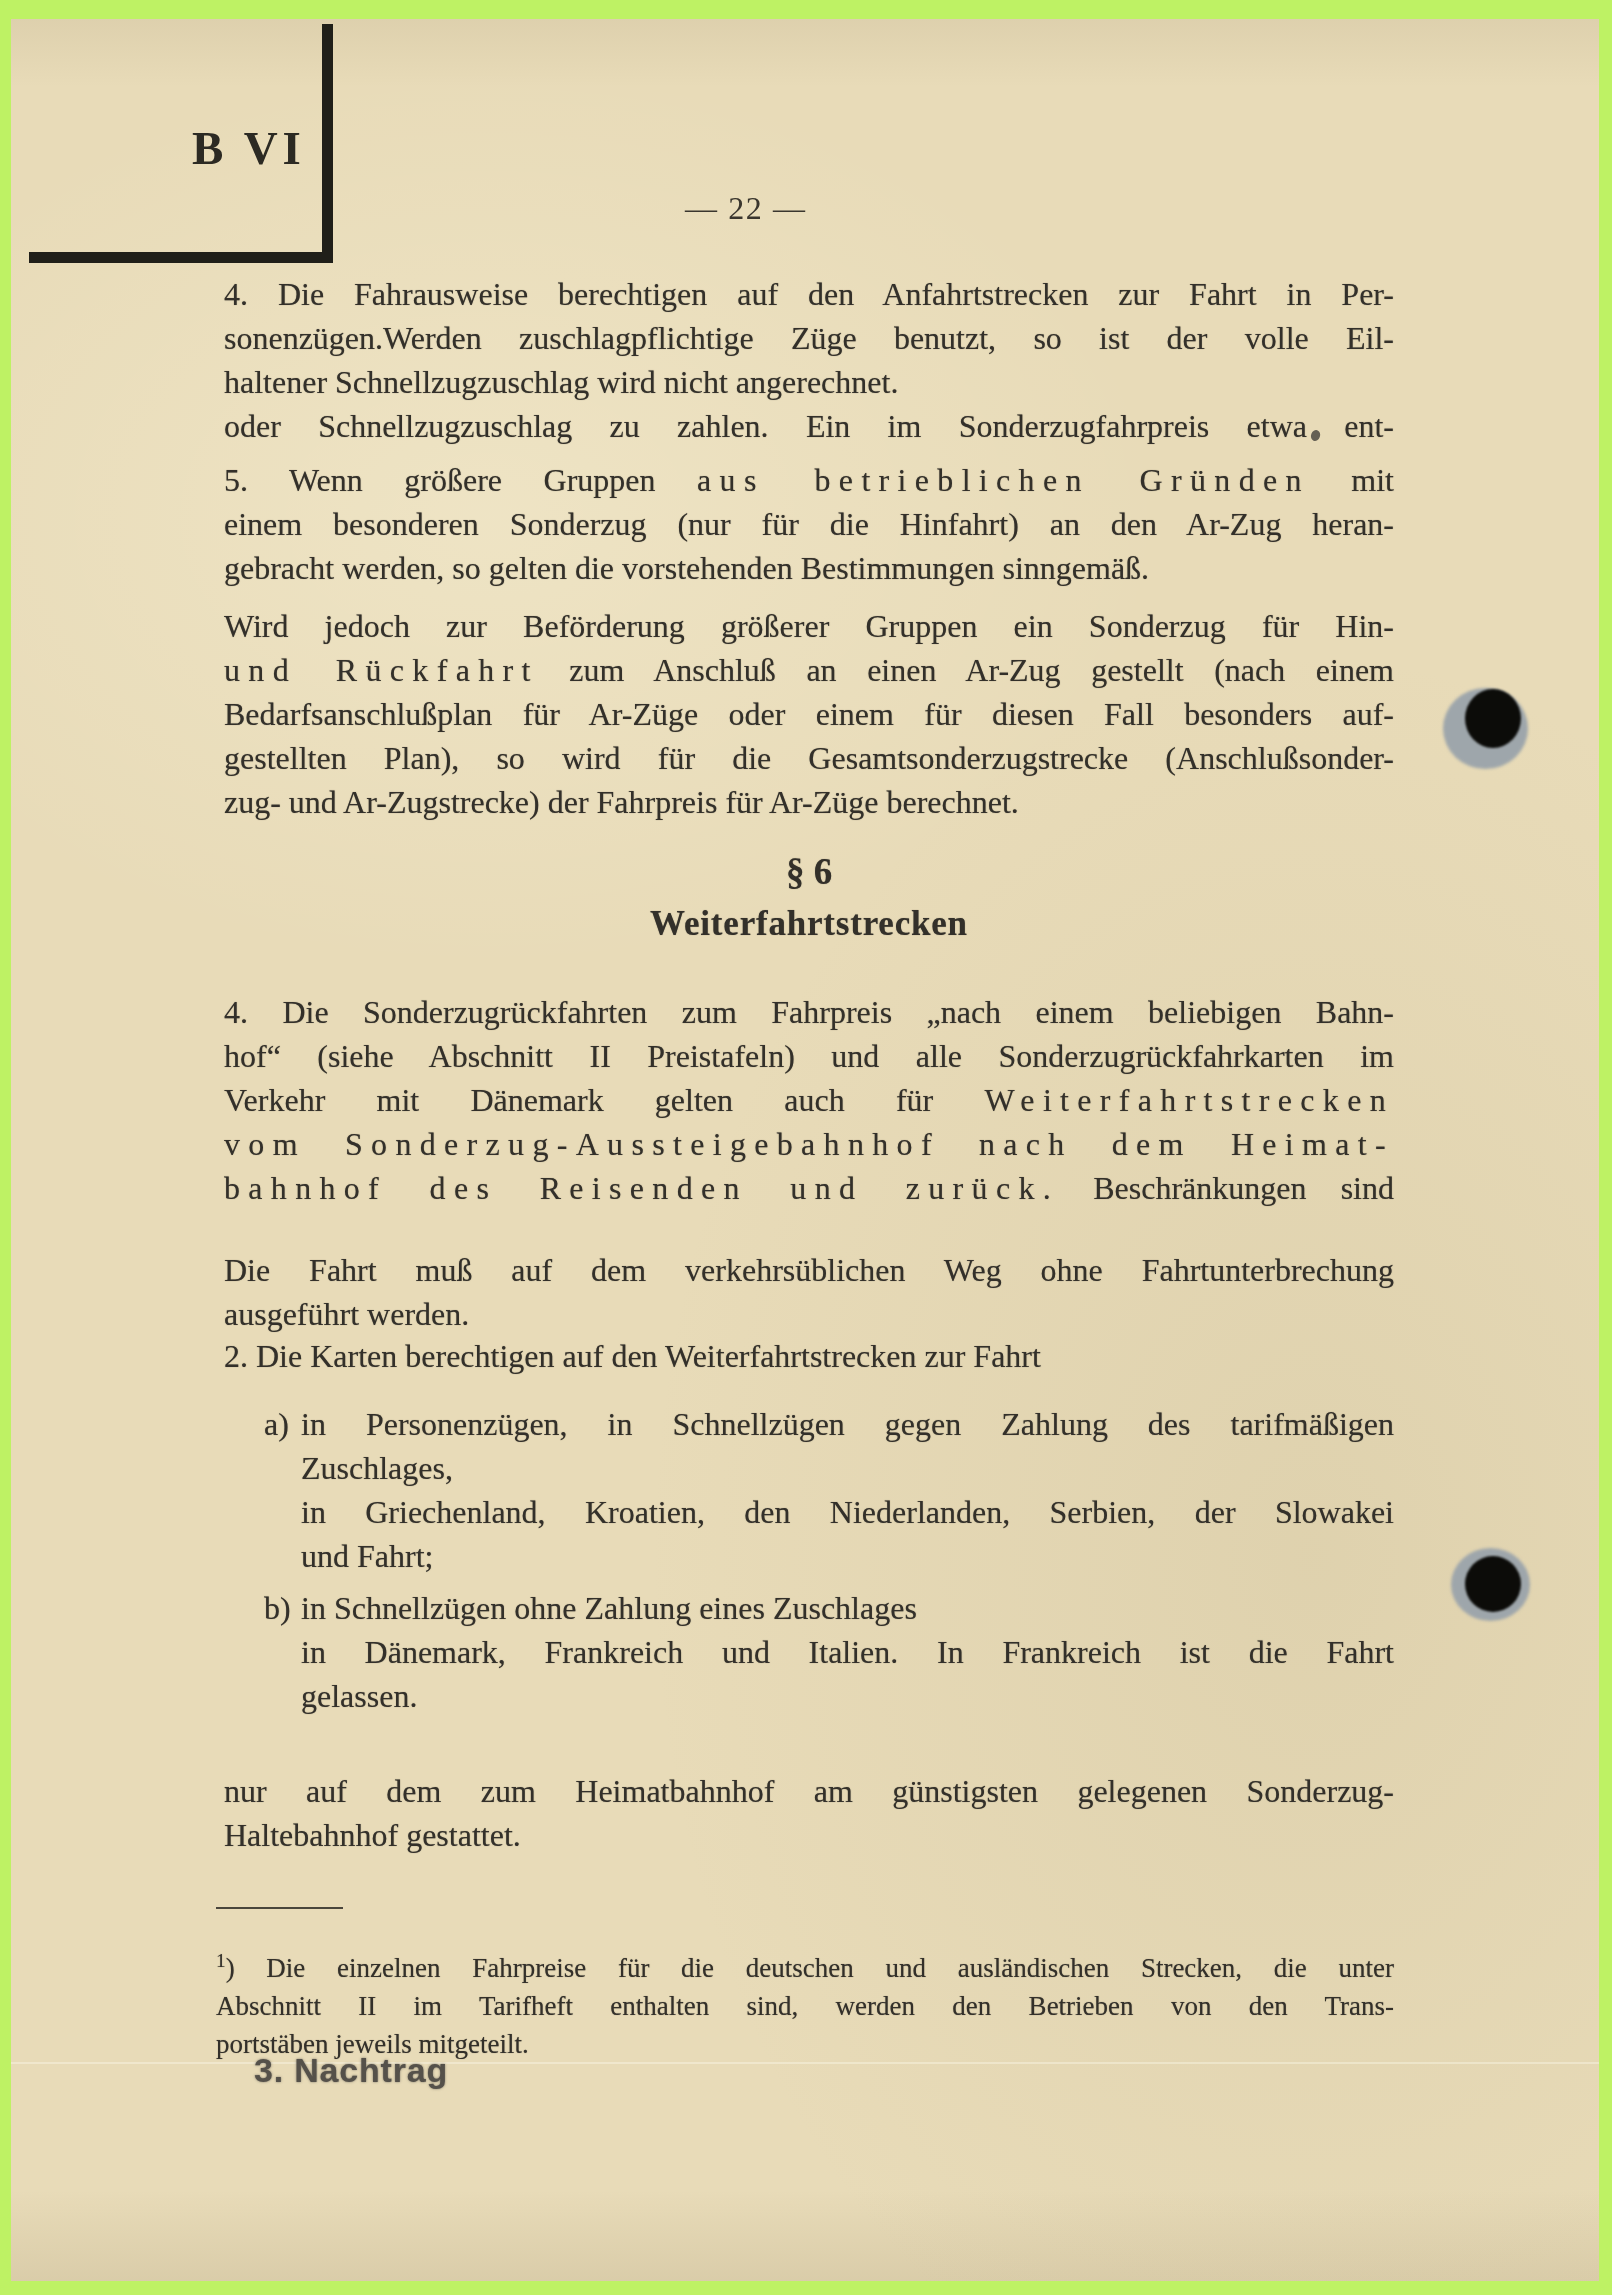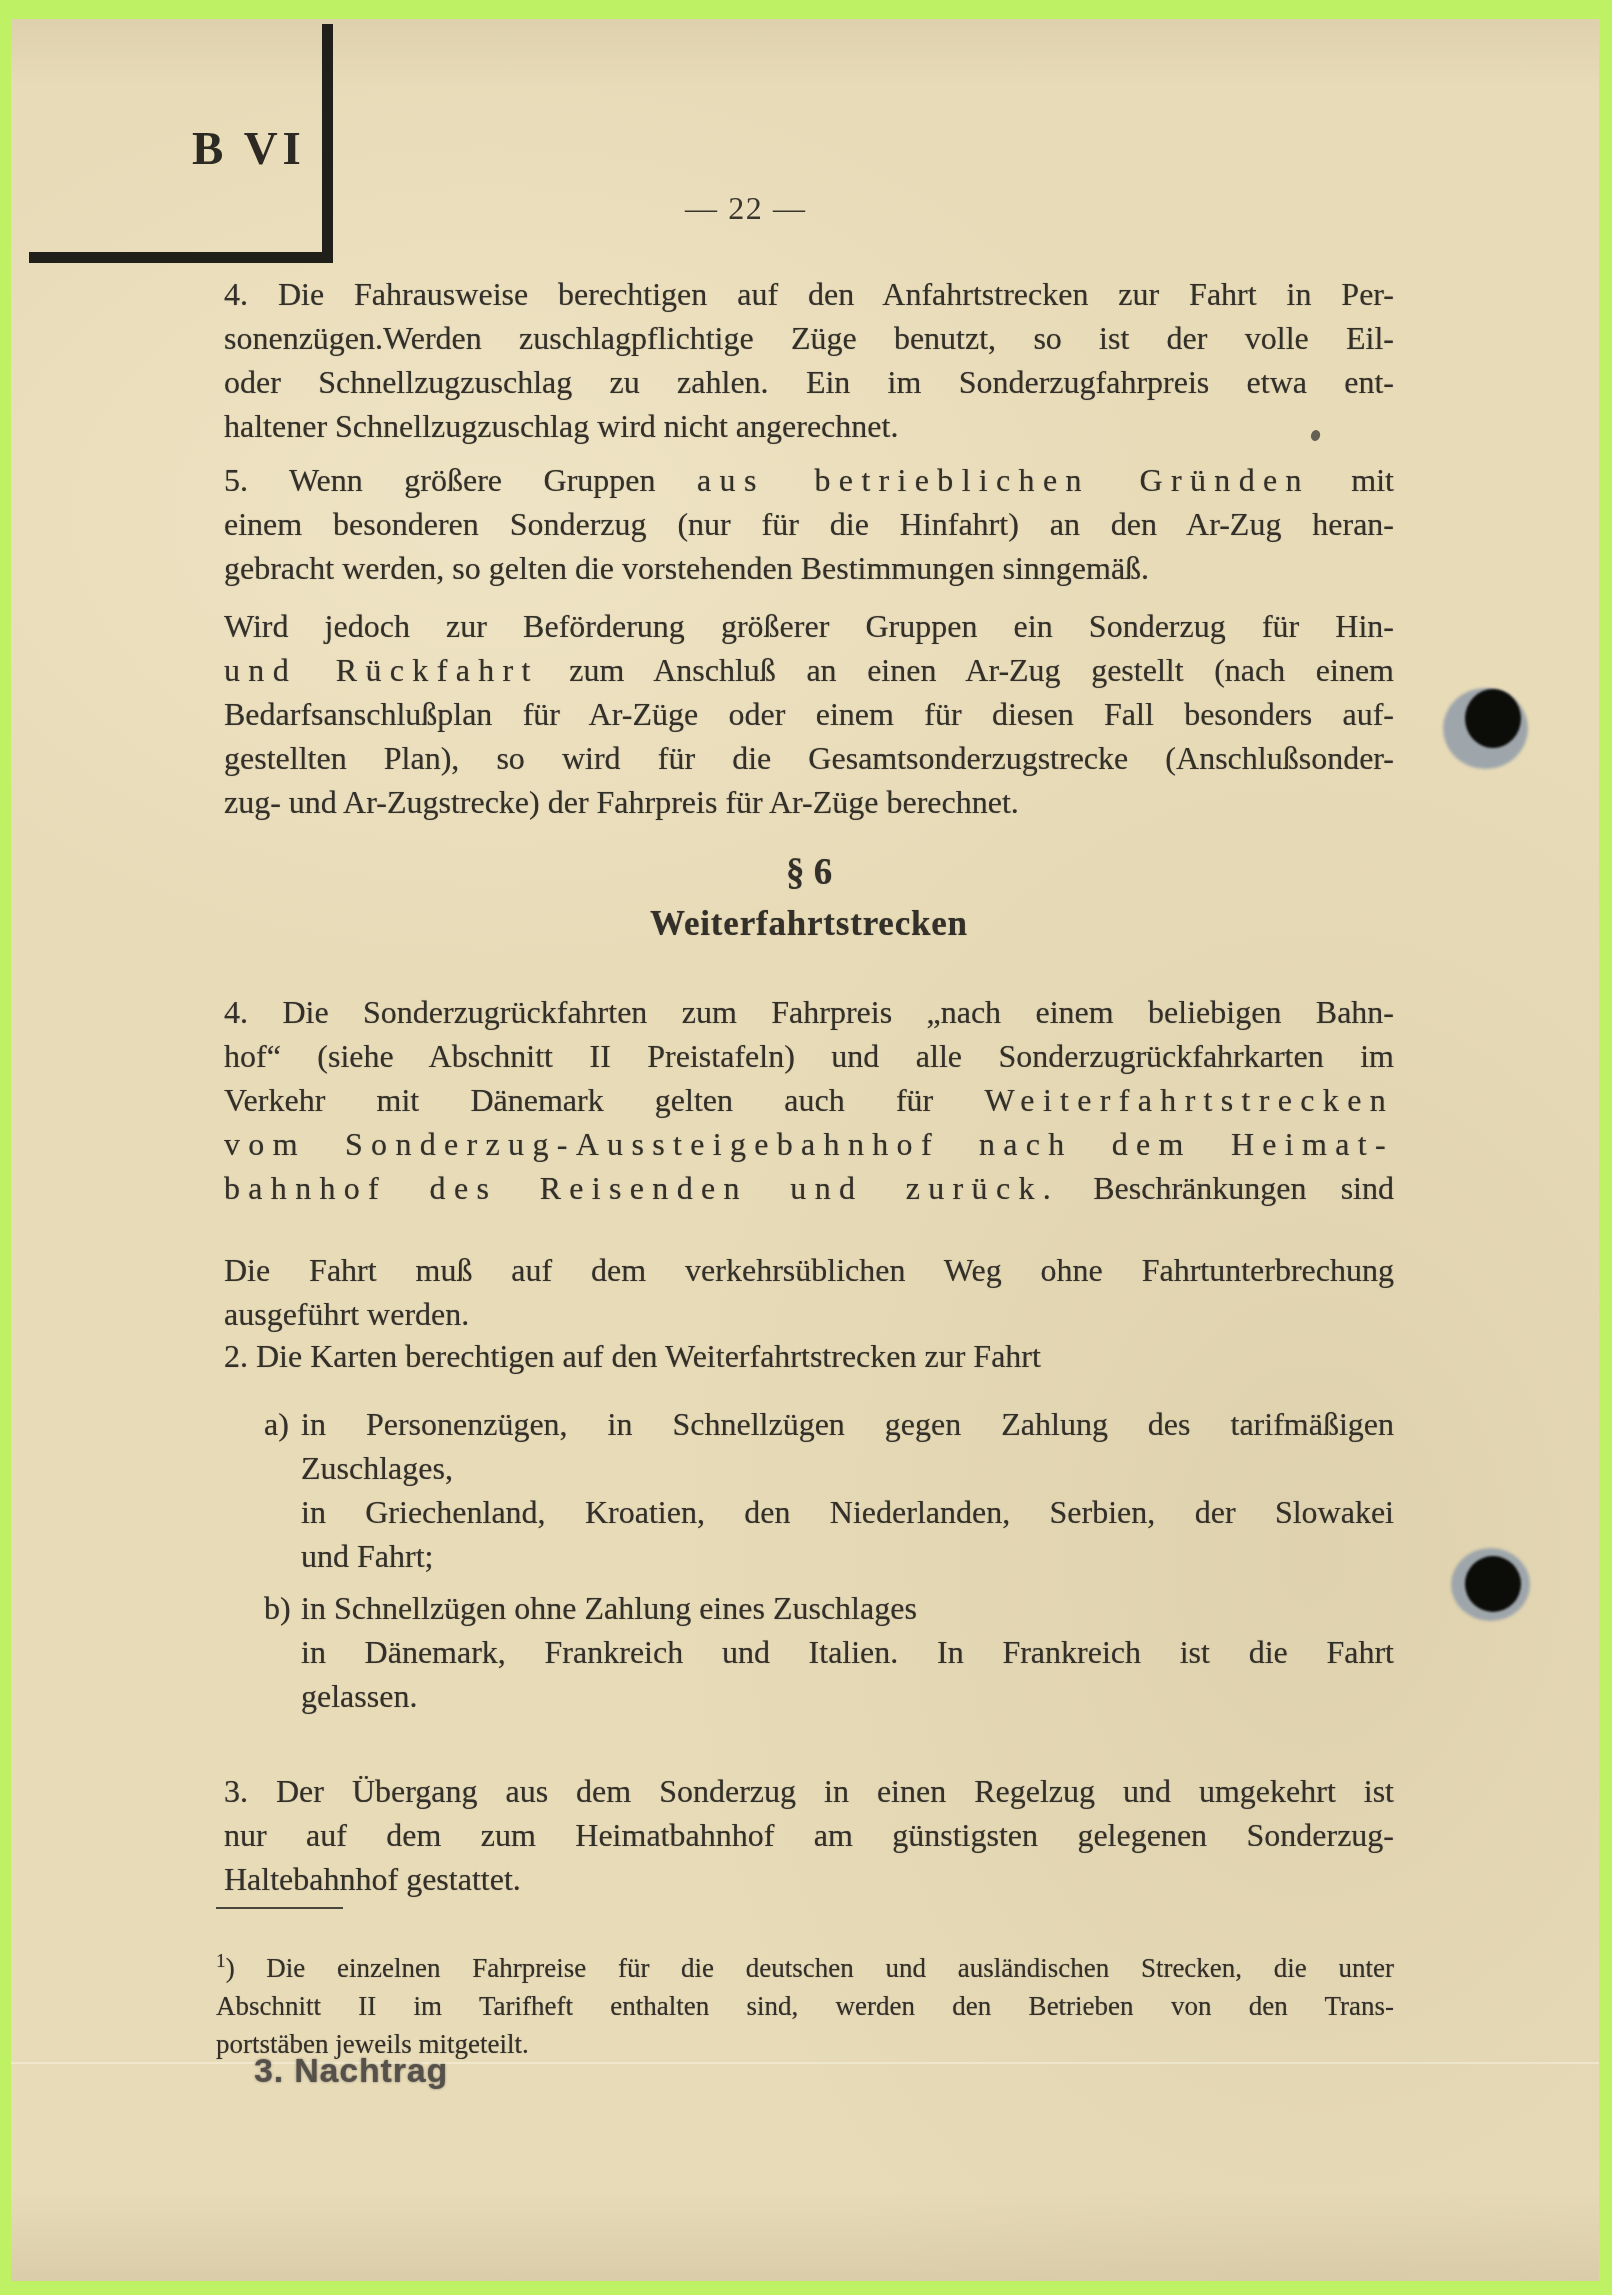--- a/index.html
+++ b/index.html
@@ -65,22 +65,22 @@
 
   <div class="corner-v"></div>
   <div class="corner-h"></div>
   <div class="bvi">B VI</div>
 
   <div class="pagenum">— 22 —</div>
 
   <div class="para" style="top:272px">
     <div class="ln j">4. Die Fahrausweise berechtigen auf den Anfahrtstrecken zur Fahrt in Per-</div>
     <div class="ln j">sonenzügen.Werden zuschlagpflichtige Züge benutzt, so ist der volle Eil-</div>
+    <div class="ln">haltener Schnellzugzuschlag wird nicht angerechnet.</div>
     <div class="ln j">oder Schnellzugzuschlag zu zahlen. Ein im Sonderzugfahrpreis etwa ent-</div>
-    <div class="ln">haltener Schnellzugzuschlag wird nicht angerechnet.</div>
   </div>
   <div class="ink-dot"></div>
 
   <div class="para" style="top:458px">
     <div class="ln j"><span>5. Wenn größere Gruppen </span><span class="sp">aus betrieblichen Gründen</span><span> mit</span></div>
     <div class="ln j">einem besonderen Sonderzug (nur für die Hinfahrt) an den Ar-Zug heran-</div>
     <div class="ln">gebracht werden, so gelten die vorstehenden Bestimmungen sinngemäß.</div>
   </div>
 
   <div class="para" style="top:604px">
@@ -118,21 +118,20 @@
     <div class="ln ind">und Fahrt;</div>
   </div>
 
   <div class="para item" style="top:1586px">
     <div class="ln"><span class="marker">b)</span><span>in Schnellzügen ohne Zahlung eines Zuschlages</span></div>
     <div class="ln ind j">in Dänemark, Frankreich und Italien. In Frankreich ist die Fahrt</div>
     <div class="ln ind">gelassen.</div>
   </div>
 
   <div class="para" style="top:1769px">
-    <div class="ln j">3. Der Übergang aus dem Sonderzug in einen Regelzug und umgekehrt ist</div>
     <div class="ln j">nur auf dem zum Heimatbahnhof am günstigsten gelegenen Sonderzug-</div>
     <div class="ln">Haltebahnhof gestattet.</div>
   </div>
 
   <div class="rule"></div>
 
   <div class="para foot" style="top:1942px">
     <div class="ln j"><sup>1</sup><span>) Die einzelnen Fahrpreise für die deutschen und ausländischen Strecken, die unter</span></div>
     <div class="ln j">Abschnitt II im Tarifheft enthalten sind, werden den Betrieben von den Trans-</div>
     <div class="ln">portstäben jeweils mitgeteilt.</div>

